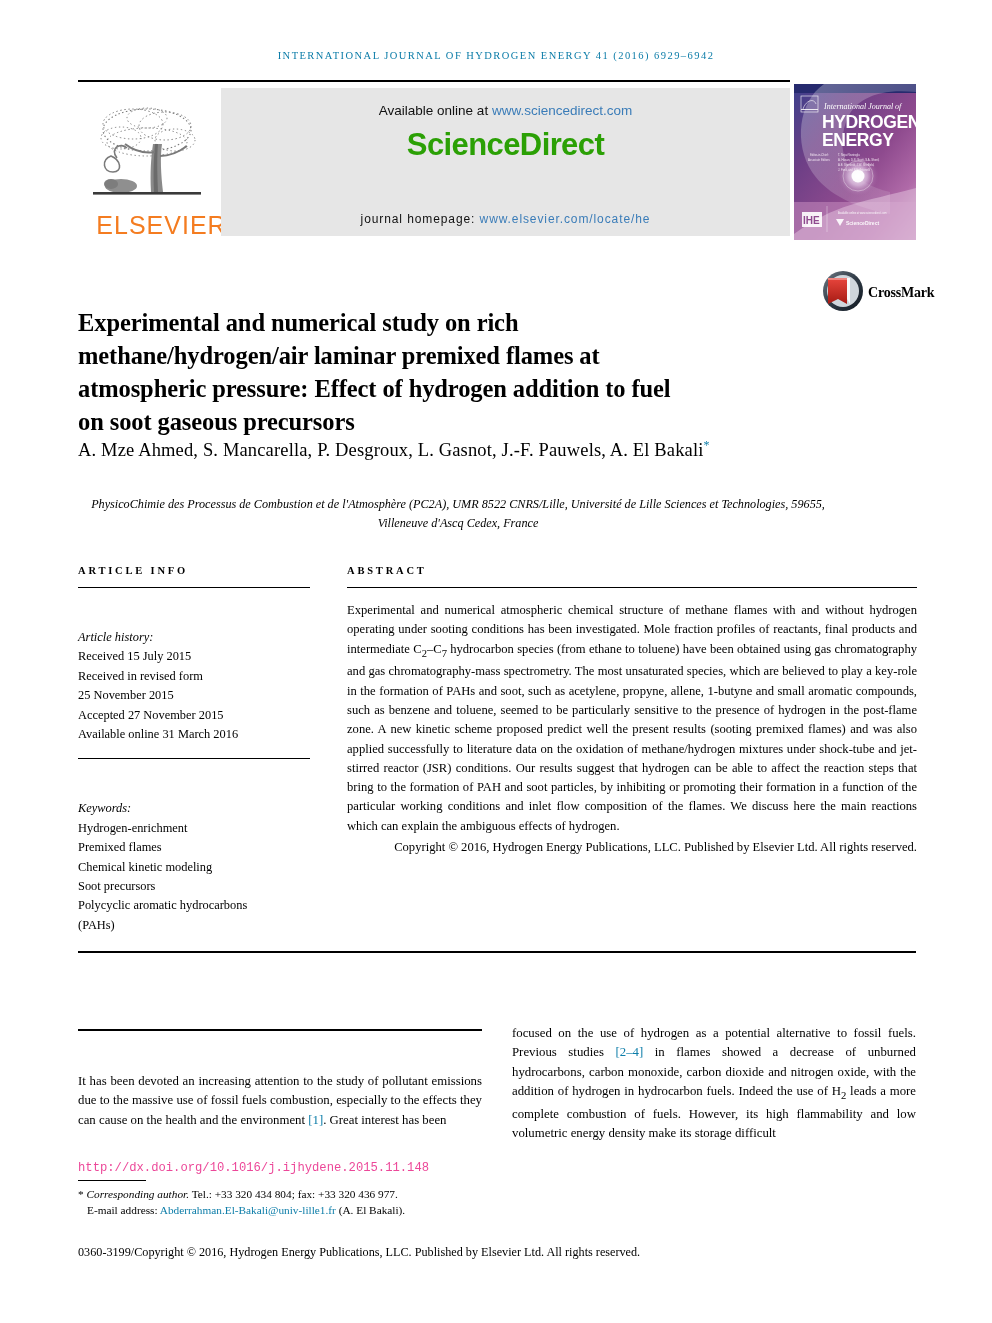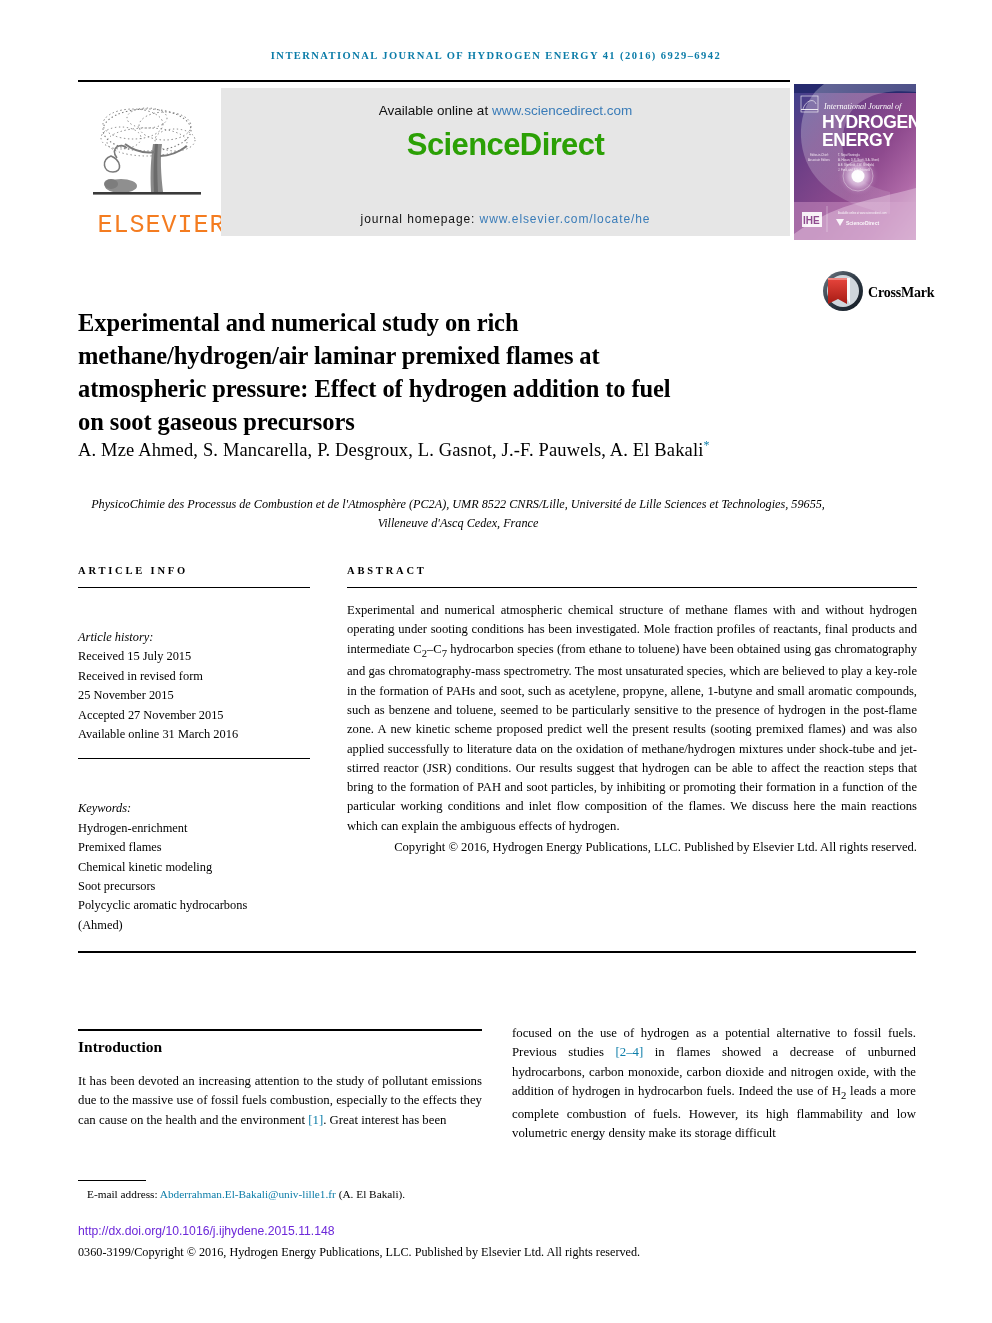--- a/index.html
+++ b/index.html
@@ -17,21 +17,21 @@
   .page { position: relative; width: 992px; height: 1323px; }
 
   
   .runhead {
     position: absolute;
     top: 50px; left: 0; width: 992px;
     text-align: center;
     color: #0b7ca8;
     font-family: "Liberation Serif", serif;
     font-size: 10.5px;
-    font-weight: bold;
+    font-weight: normal;
     letter-spacing: 1.45px;
     text-transform: uppercase;
     font-variant: small-caps;
   }
 
   
   .toprule {
     position: absolute;
     top: 80px; left: 78px; width: 712px;
     border-top: 2.2px solid #000;
@@ -39,21 +39,21 @@
 
   
   .masthead { position: absolute; top: 84px; left: 78px; width: 838px; height: 154px; }
 
   .elsevier-logo {
     position: absolute; left: 0; top: 4px; width: 138px; height: 150px;
     display: flex; flex-direction: column; align-items: center; justify-content: flex-end;
   }
   .tree-wrap { width: 132px; height: 112px; }
   .elsevier-word {
-    font-family: Liberation Mono, monospace;
+    font-family: Liberation Sans, sans-serif;
     font-size: 25px; letter-spacing: 1px;
     color: #f47c20; line-height: 1;
     margin-top: 1px;
     margin-left: 29px;
   }
 
   .sd-panel {
     position: absolute; left: 143px; top: 4px;
     width: 569px; height: 148px;
     background: #e6e6e6;
@@ -190,23 +190,23 @@
     border-top: 1.1px solid #000;
   }
   .footnote {
     position: absolute; top: 1186px; left: 78px; width: 760px;
     font-family: "Liberation Serif", serif;
     font-size: 11.3px; line-height: 16.2px;
   }
   .footnote .it { font-style: italic; }
   .footnote .lnk { color: #0b7ca8; }
   .doi {
-    position: absolute; top: 1224px; left: 78px;
-    font-family: Liberation Sans, sans-serif;
-    font-size: 12.2px; color: #6d28d9;
+    position: absolute; top: 1161px; left: 78px;
+    font-family: Liberation Mono, monospace;
+    font-size: 12.2px; color: #ec4899;
   }
   .issnline {
     position: absolute; top: 1245px; left: 78px; width: 800px;
     font-family: "Liberation Serif", serif;
     font-size: 12.2px;
   }
   .ind { padding-left: 9px; }
 </style>
 </head>
 <body>
@@ -370,48 +370,51 @@
       <div>Available online 31 March 2016</div>
     </div>
     <div class="hr-mid"></div>
     <div class="info-block" style="margin-top:4px">
       <div class="it">Keywords:</div>
       <div>Hydrogen-enrichment</div>
       <div>Premixed flames</div>
       <div>Chemical kinetic modeling</div>
       <div>Soot precursors</div>
       <div>Polycyclic aromatic hydrocarbons</div>
-      <div>(Ahmed)</div>
+      <div>(PAHs)</div>
     </div>
   </div>
 
   <div class="abs-col">
     <div class="sechead">ABSTRACT</div>
     <div class="hr-thin"></div>
     <div class="abstract">
       <span>Experimental and numerical atmospheric chemical structure of methane flames with and without hydrogen operating under sooting conditions has been investigated. Mole fraction profiles of reactants, final products and intermediate C</span><sub>2</sub><span>–C</span><sub>7</sub><span> hydrocarbon species (from ethane to toluene) have been obtained using gas chromatography and gas chromatography-mass spectrometry. The most unsaturated species, which are believed to play a key-role in the formation of PAHs and soot, such as acetylene, propyne, allene, 1-butyne and small aromatic compounds, such as benzene and toluene, seemed to be particularly sensitive to the presence of hydrogen in the post-flame zone. A new kinetic scheme proposed predict well the present results (sooting premixed flames) and was also applied successfully to literature data on the oxidation of methane/hydrogen mixtures under shock-tube and jet-stirred reactor (JSR) conditions. Our results suggest that hydrogen can be able to affect the reaction steps that bring to the formation of PAH and soot particles, by inhibiting or promoting their formation in a function of the particular working conditions and inlet flow composition of the flames. We discuss here the main reactions which can explain the ambiguous effects of hydrogen.</span>
       <div class="copyline">Copyright © 2016, Hydrogen Energy Publications, LLC. Published by Elsevier Ltd. All rights reserved.</div>
     </div>
   </div>
 
   <div class="divider-full"></div>
   <div class="divider-left"></div>
 
-  <div class="intro-head">Introduction</div>
 
   <div class="col-left">
     <span>It has been devoted an increasing attention to the study of pollutant emissions due to the massive use of fossil fuels combustion, especially to the effects they can cause on the health and the environment </span><span class="ref">[1]</span><span>. Great interest has been</span>
   </div>
 
   <div class="col-right">
     <span>focused on the use of hydrogen as a potential alternative to fossil fuels. Previous studies </span><span class="ref">[2–4]</span><span> in flames showed a decrease of unburned hydrocarbons, carbon monoxide, carbon dioxide and nitrogen oxide, with the addition of hydrogen in hydrocarbon fuels. Indeed the use of H</span><sub>2</sub><span> leads a more complete combustion of fuels. However, its high flammability and low volumetric energy density make its storage difficult</span>
   </div>
 
   <div class="fn-rule"></div>
   <div class="footnote">
+    <div>
+      <span>*</span>
+      <span class="it">Corresponding author.</span><span> Tel.: +33 320 434 804; fax: +33 320 436 977.</span>
+    </div>
     <div class="ind">
       <span>E-mail address: </span><span class="lnk">Abderrahman.El-Bakali@univ-lille1.fr</span><span> (A. El Bakali).</span>
     </div>
   </div>
   <div class="doi">http://dx.doi.org/10.1016/j.ijhydene.2015.11.148</div>
   <div class="issnline">0360-3199/Copyright © 2016, Hydrogen Energy Publications, LLC. Published by Elsevier Ltd. All rights reserved.</div>
 
 </div>
 
 </body></html>

